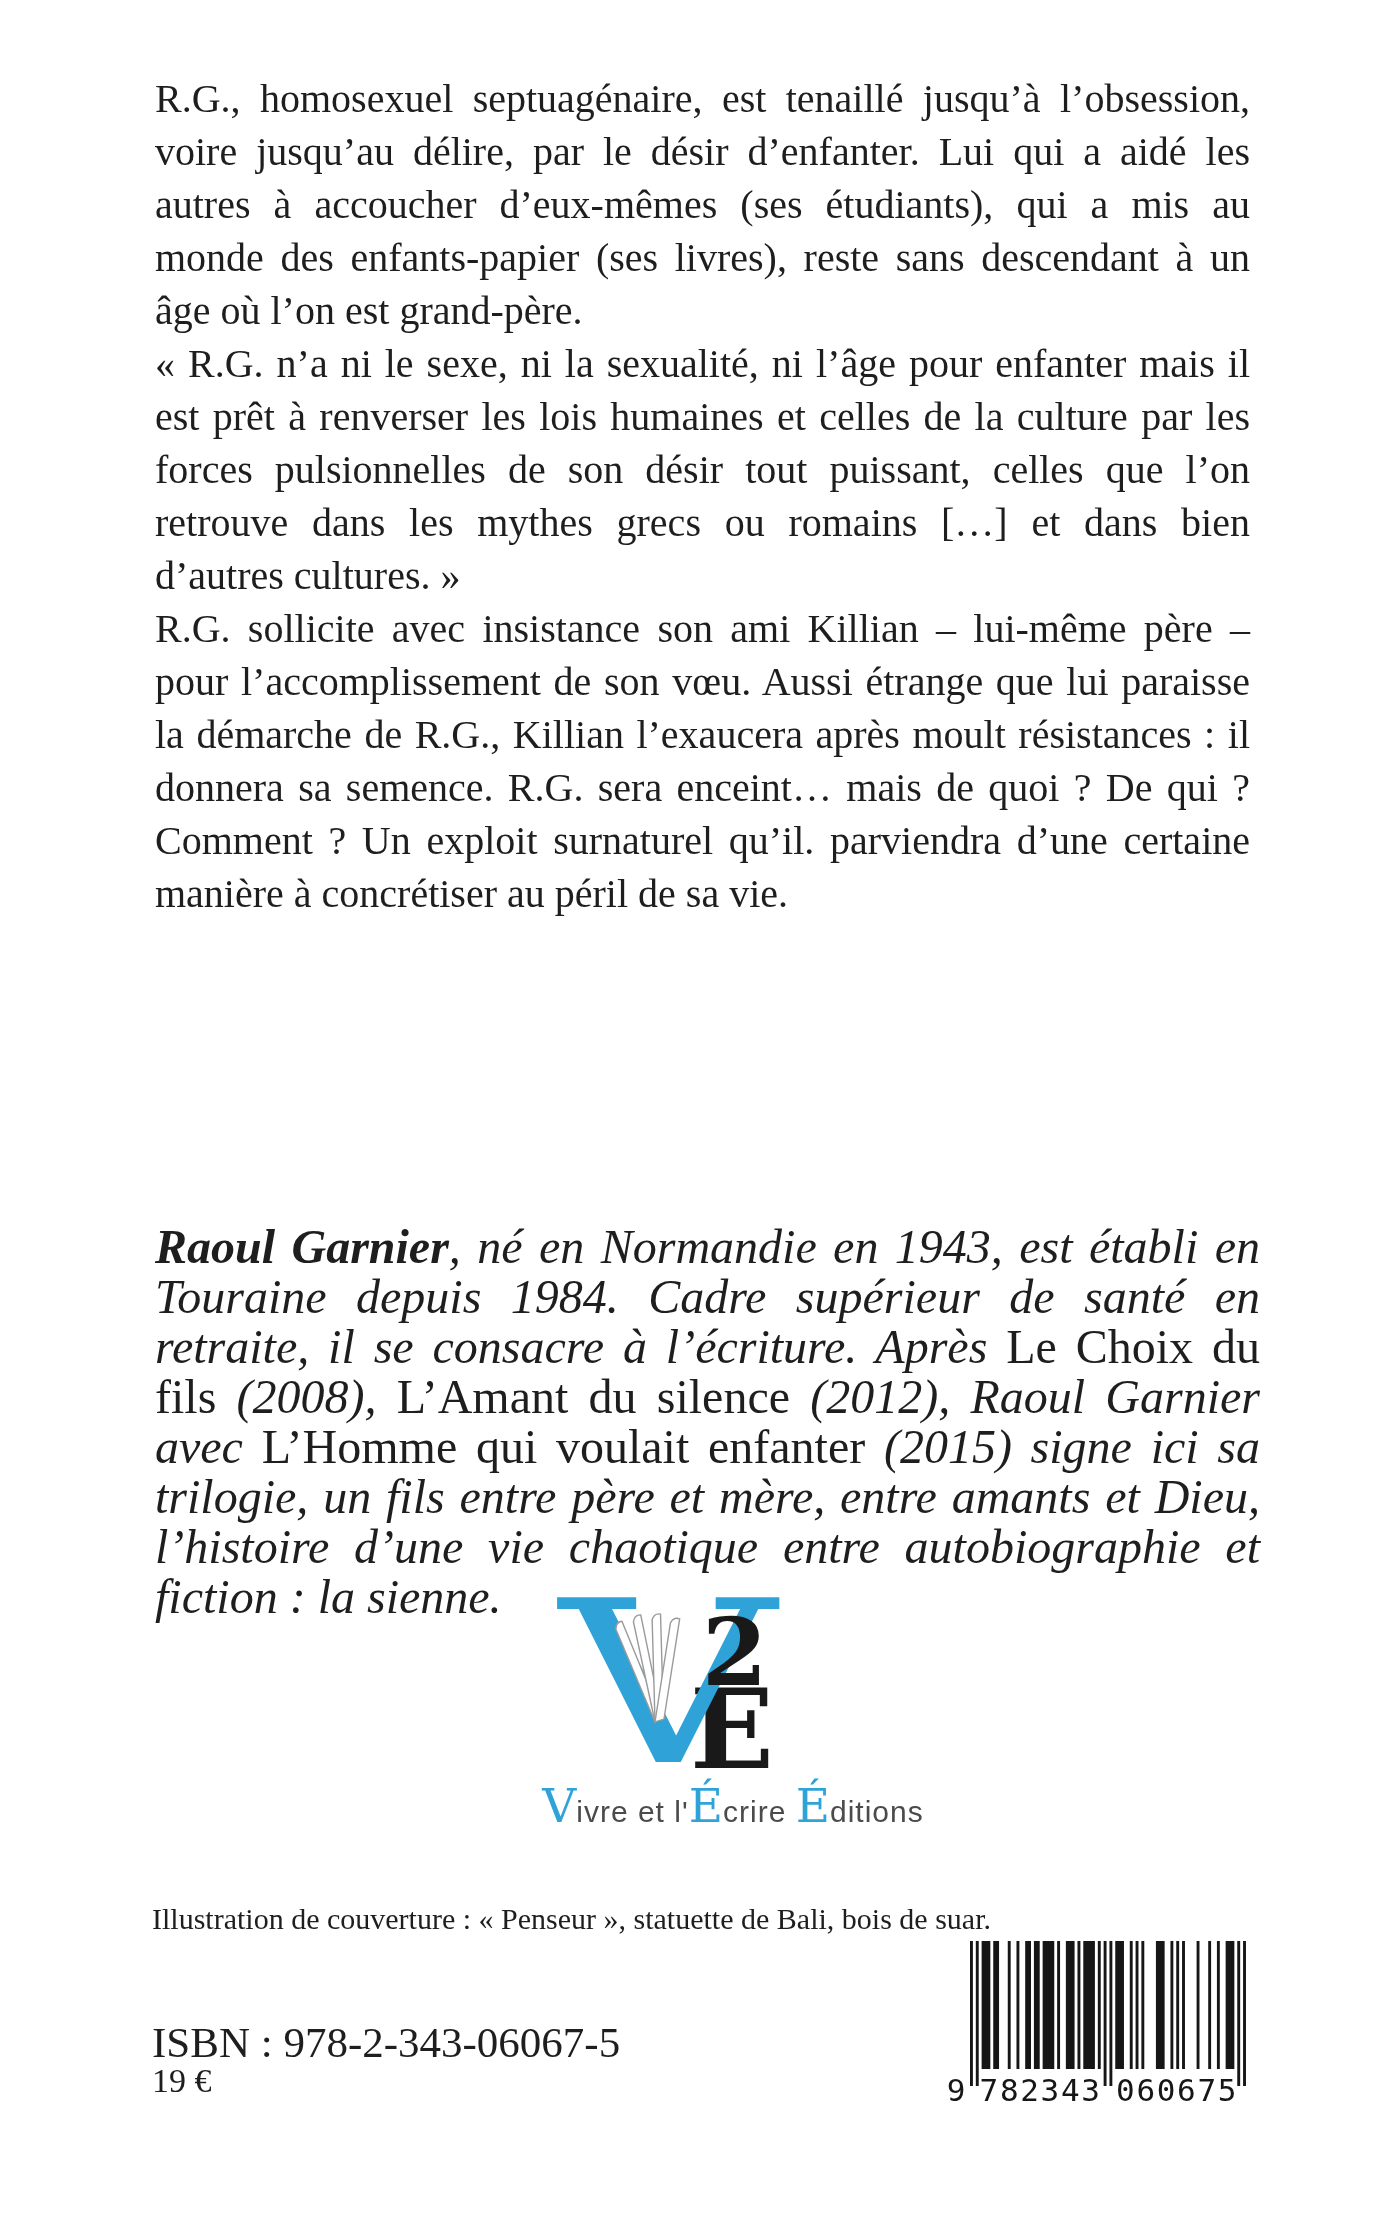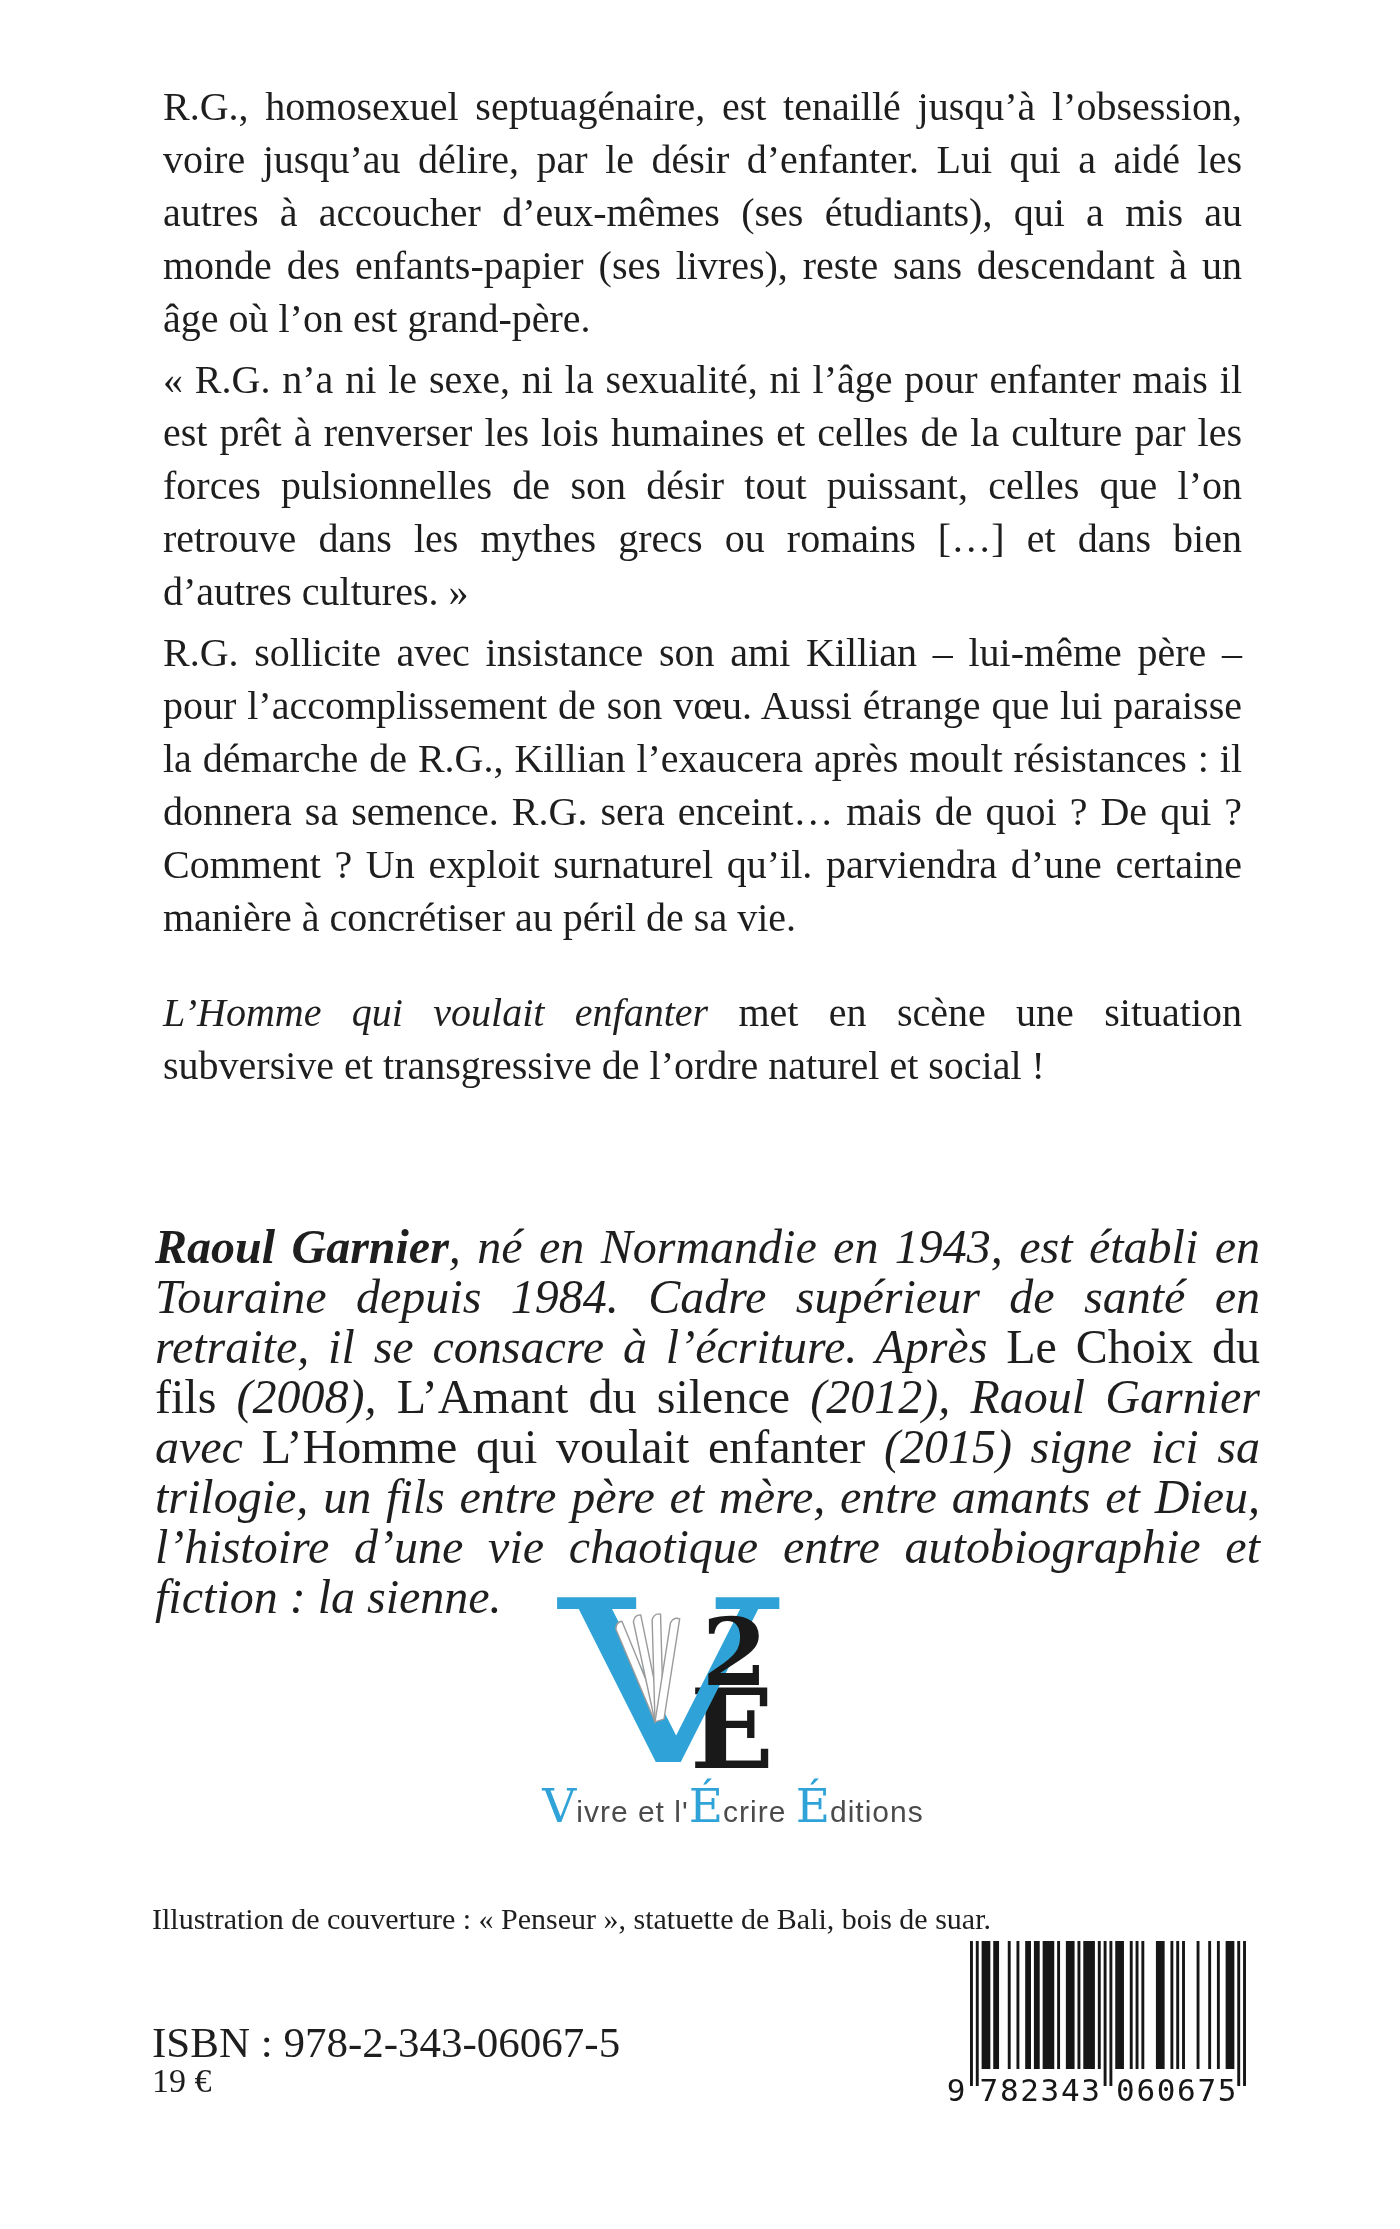--- a/index.html
+++ b/index.html
@@ -6,21 +6,21 @@
   .page{
     position:relative;width:1400px;height:2229px;background:#ffffff;
     font-family:"Liberation Serif",serif;color:#1e1e1e;overflow:hidden;
     margin:0 auto;
   }
   
   .synopsis{
     position:absolute;left:155px;top:72px;width:1095px;
     font-size:40px;line-height:53px;text-align:justify;
   }
-  .synopsis p{margin:8px;}
+  .synopsis p{margin:0;}
   .synopsis p.para-gap{margin-top:42px;}
   
   .bio{
     position:absolute;left:155px;top:1222px;width:1105px;
     font-size:48px;line-height:50px;text-align:justify;font-style:italic;
   }
   .seg-italic{font-style:italic;}
   .seg-roman{font-style:normal;}
   .seg-bold-italic{font-style:italic;font-weight:bold;}
   
@@ -48,21 +48,20 @@
 </style>
 </head>
 <body>
 
 <div class="page">
 
   <div class="synopsis">
     <p>R.G., homosexuel septuagénaire, est tenaillé jusqu’à l’obsession, voire jusqu’au délire, par le désir d’enfanter. Lui qui a aidé les autres à accoucher d’eux-mêmes (ses étudiants), qui a mis au monde des enfants-papier (ses livres), reste sans descendant à un âge où l’on est grand-père.</p>
     <p>«&nbsp;R.G. n’a ni le sexe, ni la sexualité, ni l’âge pour enfanter mais il est prêt à renverser les lois humaines et celles de la culture par les forces pulsionnelles de son désir tout puissant, celles que l’on retrouve dans les mythes grecs ou romains […] et dans bien d’autres cultures.&nbsp;»</p>
     <p>R.G. sollicite avec insistance son ami Killian – lui-même père – pour l’accomplissement de son vœu. Aussi étrange que lui paraisse la démarche de R.G., Killian l’exaucera après moult résistances&nbsp;: il donnera sa semence. R.G. sera enceint… mais de quoi&nbsp;? De qui&nbsp;? Comment&nbsp;? Un exploit surnaturel qu’il. parviendra d’une certaine manière à concrétiser au péril de sa vie.</p>
-    <p class="para-gap"><span class="seg-italic">L’Homme qui voulait enfanter</span><span class="seg-roman"> met en scène une situation subversive et transgressive de l’ordre naturel et social&nbsp;!</span></p>
   </div>
 
   <div class="bio"><span class="seg-bold-italic">Raoul Garnier</span><span class="seg-italic">, né en Normandie en 1943, est établi en Touraine depuis 1984. Cadre supérieur de santé en retraite, il se consacre à l’écriture. Après </span><span class="seg-roman">Le Choix du fils</span><span class="seg-italic"> (2008), </span><span class="seg-roman">L’Amant du silence</span><span class="seg-italic"> (2012), Raoul Garnier avec </span><span class="seg-roman">L’Homme qui voulait enfanter</span><span class="seg-italic"> (2015) signe ici sa trilogie, un fils entre père et mère, entre amants et Dieu, l’histoire d’une vie chaotique entre autobiographie et fiction&nbsp;: la sienne.</span></div>
 
   <svg class="logo-mark" viewBox="0 0 240 200" xmlns="http://www.w3.org/2000/svg">
 
     <text x="138" y="186" font-size="110" font-weight="bold" font-family="DejaVu Serif, serif" fill="#191919">E</text>
 
     <text x="8" y="180" font-size="226" textLength="215" lengthAdjust="spacingAndGlyphs" font-family="DejaVu Serif, serif" fill="#2fa3d8">V</text>
 

